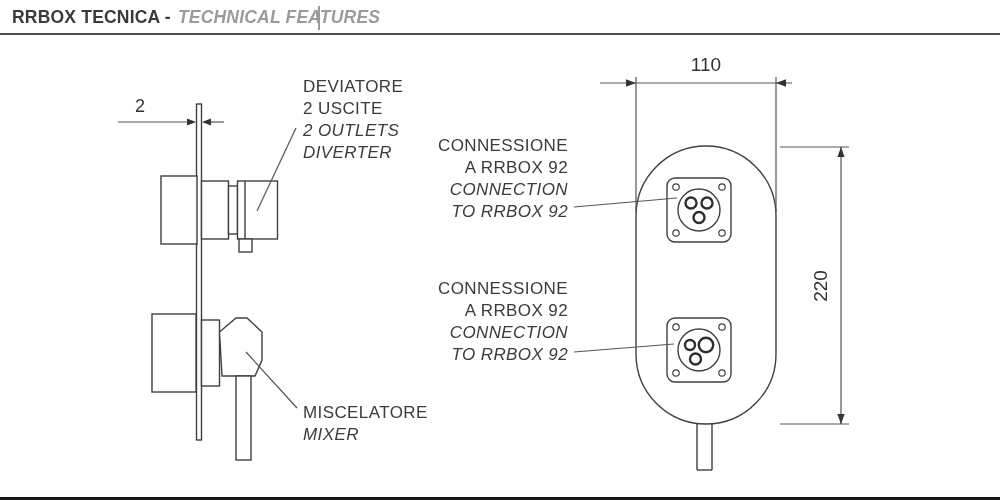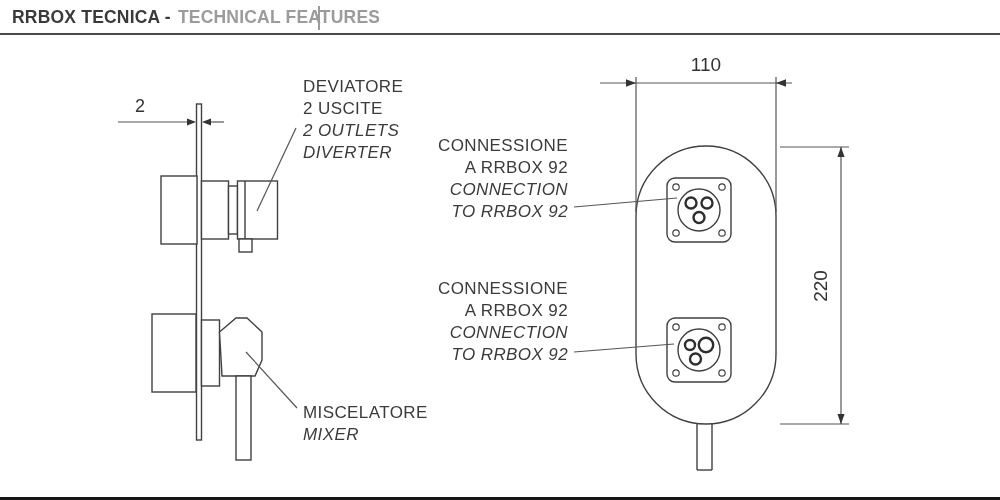--- a/index.html
+++ b/index.html
@@ -20,21 +20,21 @@
   .header {
     position: absolute;
     top: 7px;
     left: 12px;
     font-size: 17.5px;
     font-weight: bold;
     letter-spacing: 0.2px;
     white-space: nowrap;
   }
   .header .t1 { color: #3a3a3a; }
-  .header .t2 { color: #9b9b9b; margin-left: 7px; }
+  .header .t2 { color: #9b9b9b; font-style: italic; margin-left: 7px; }
   .header-divider {
     position: absolute;
     left: 318px;
     top: 6px;
     width: 2px;
     height: 24px;
     background: #9b9b9b;
   }
   .rule-top {
     position: absolute;

